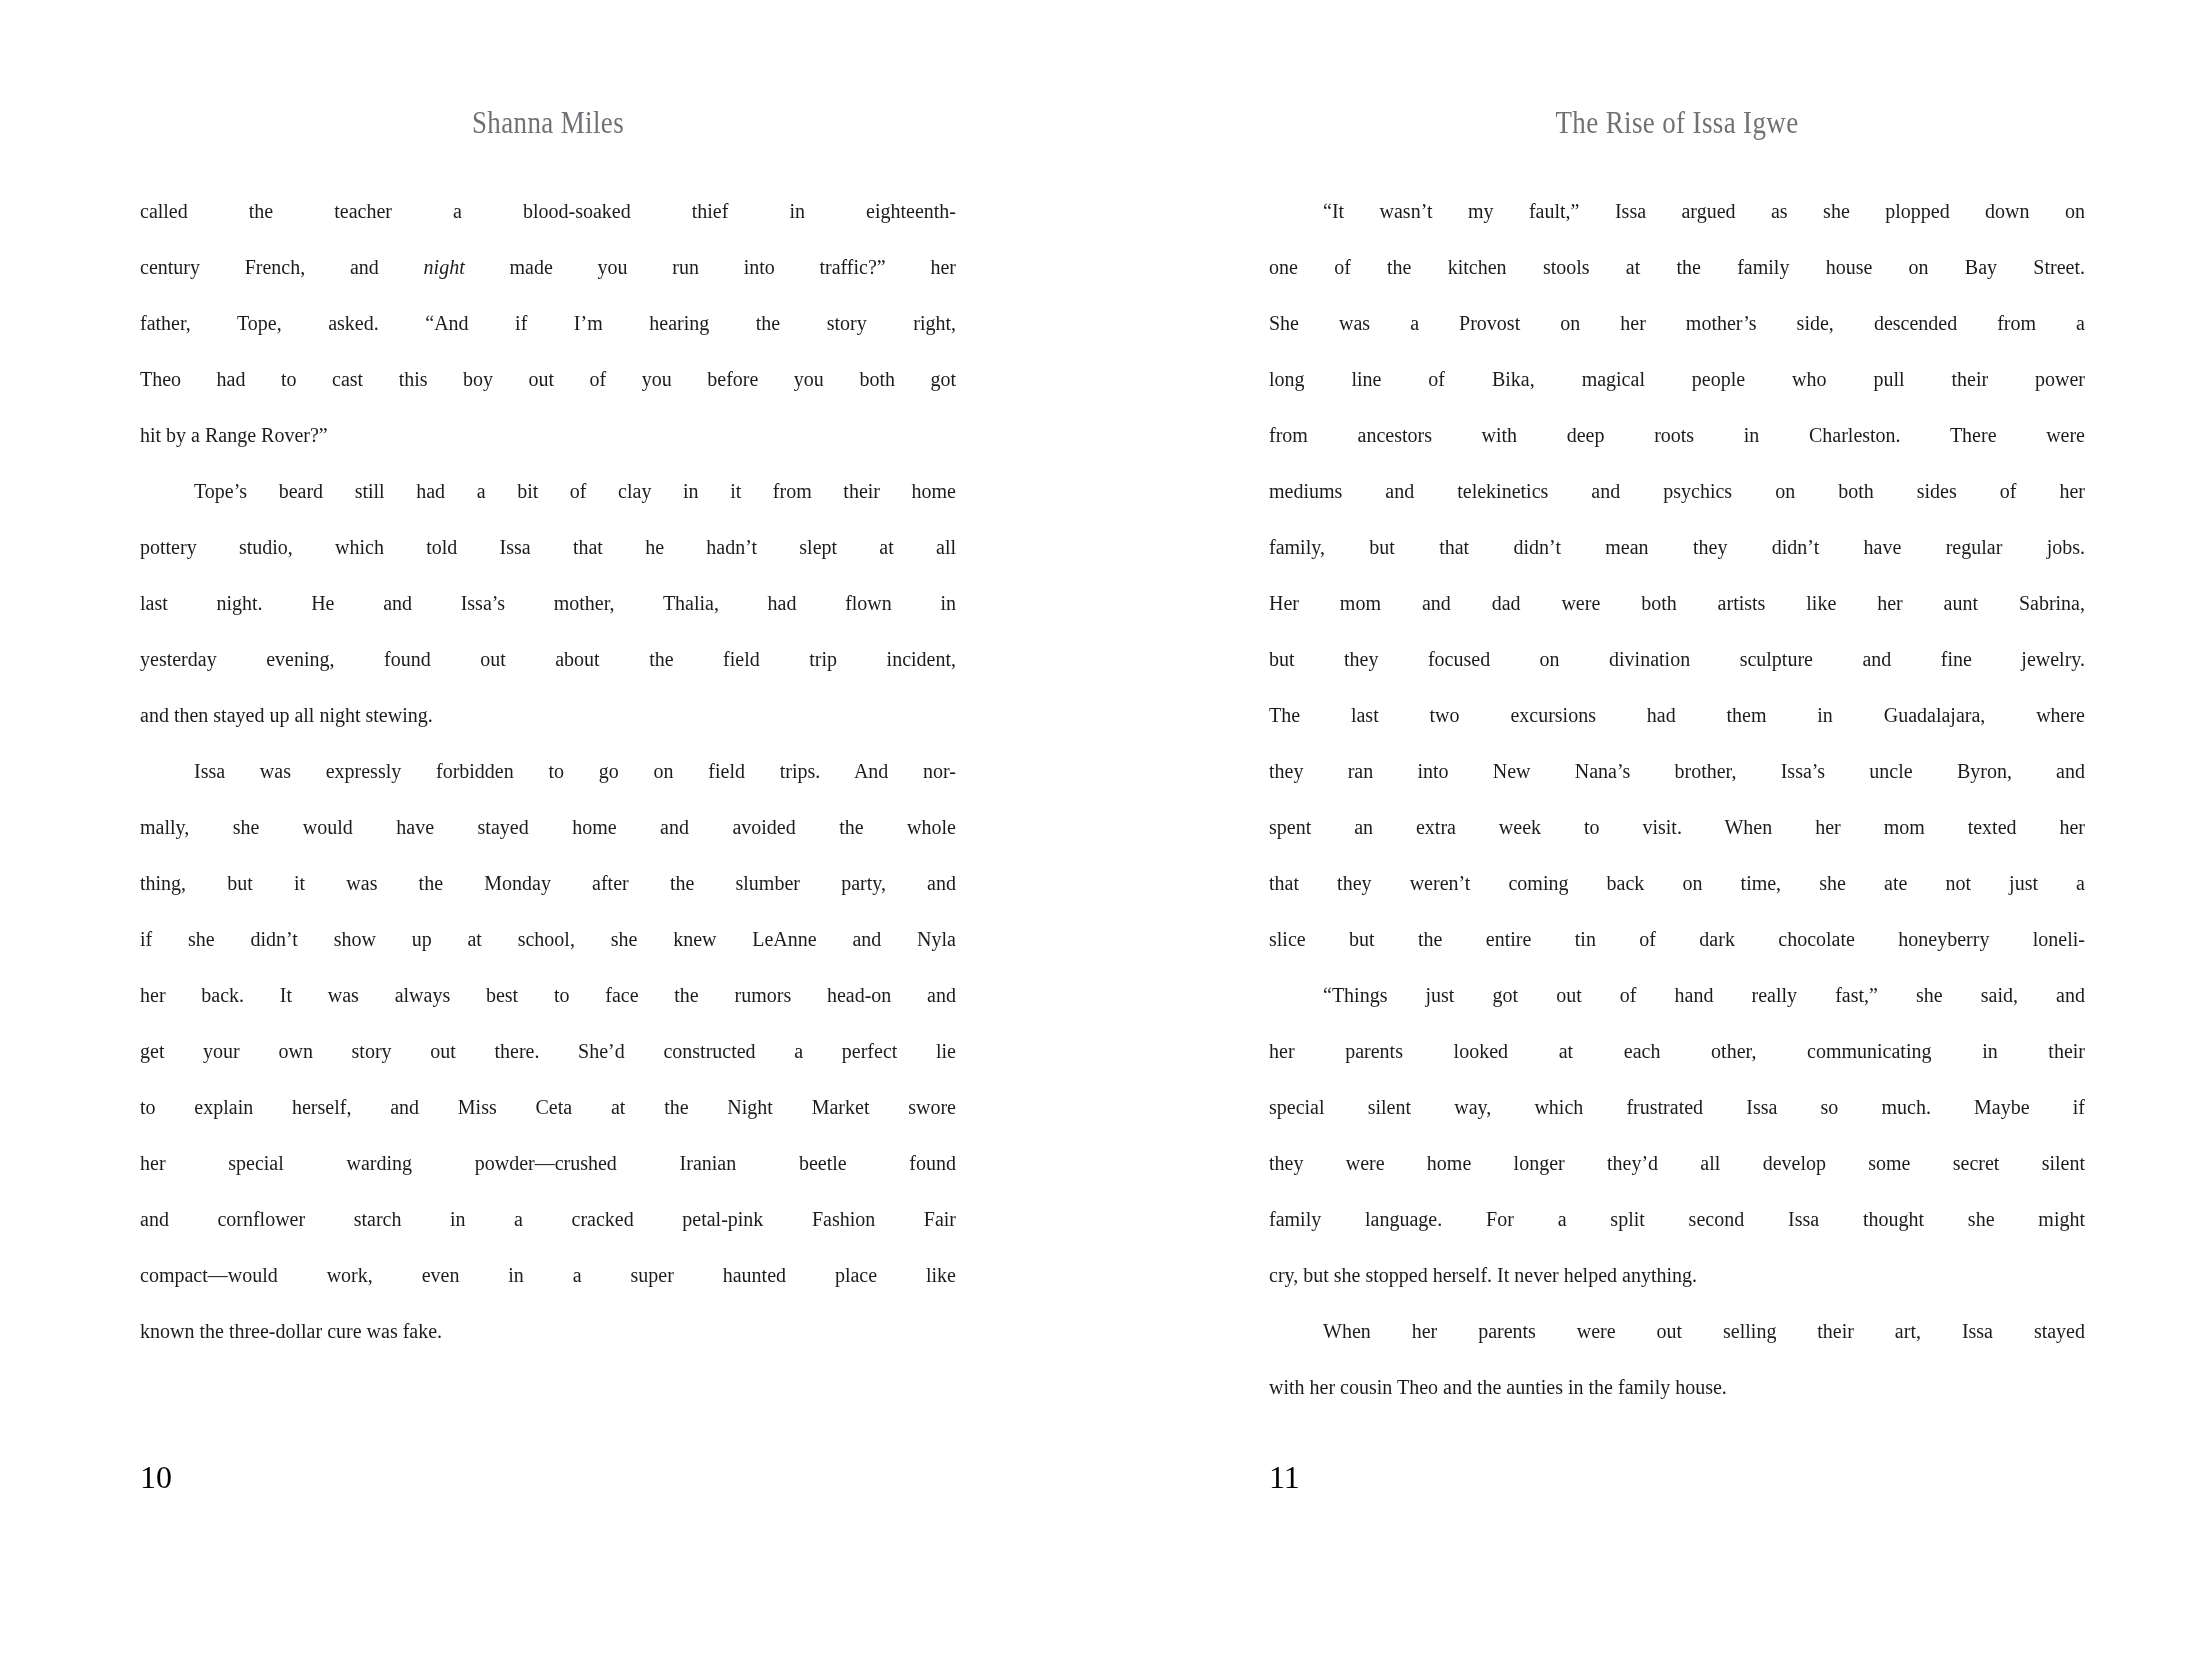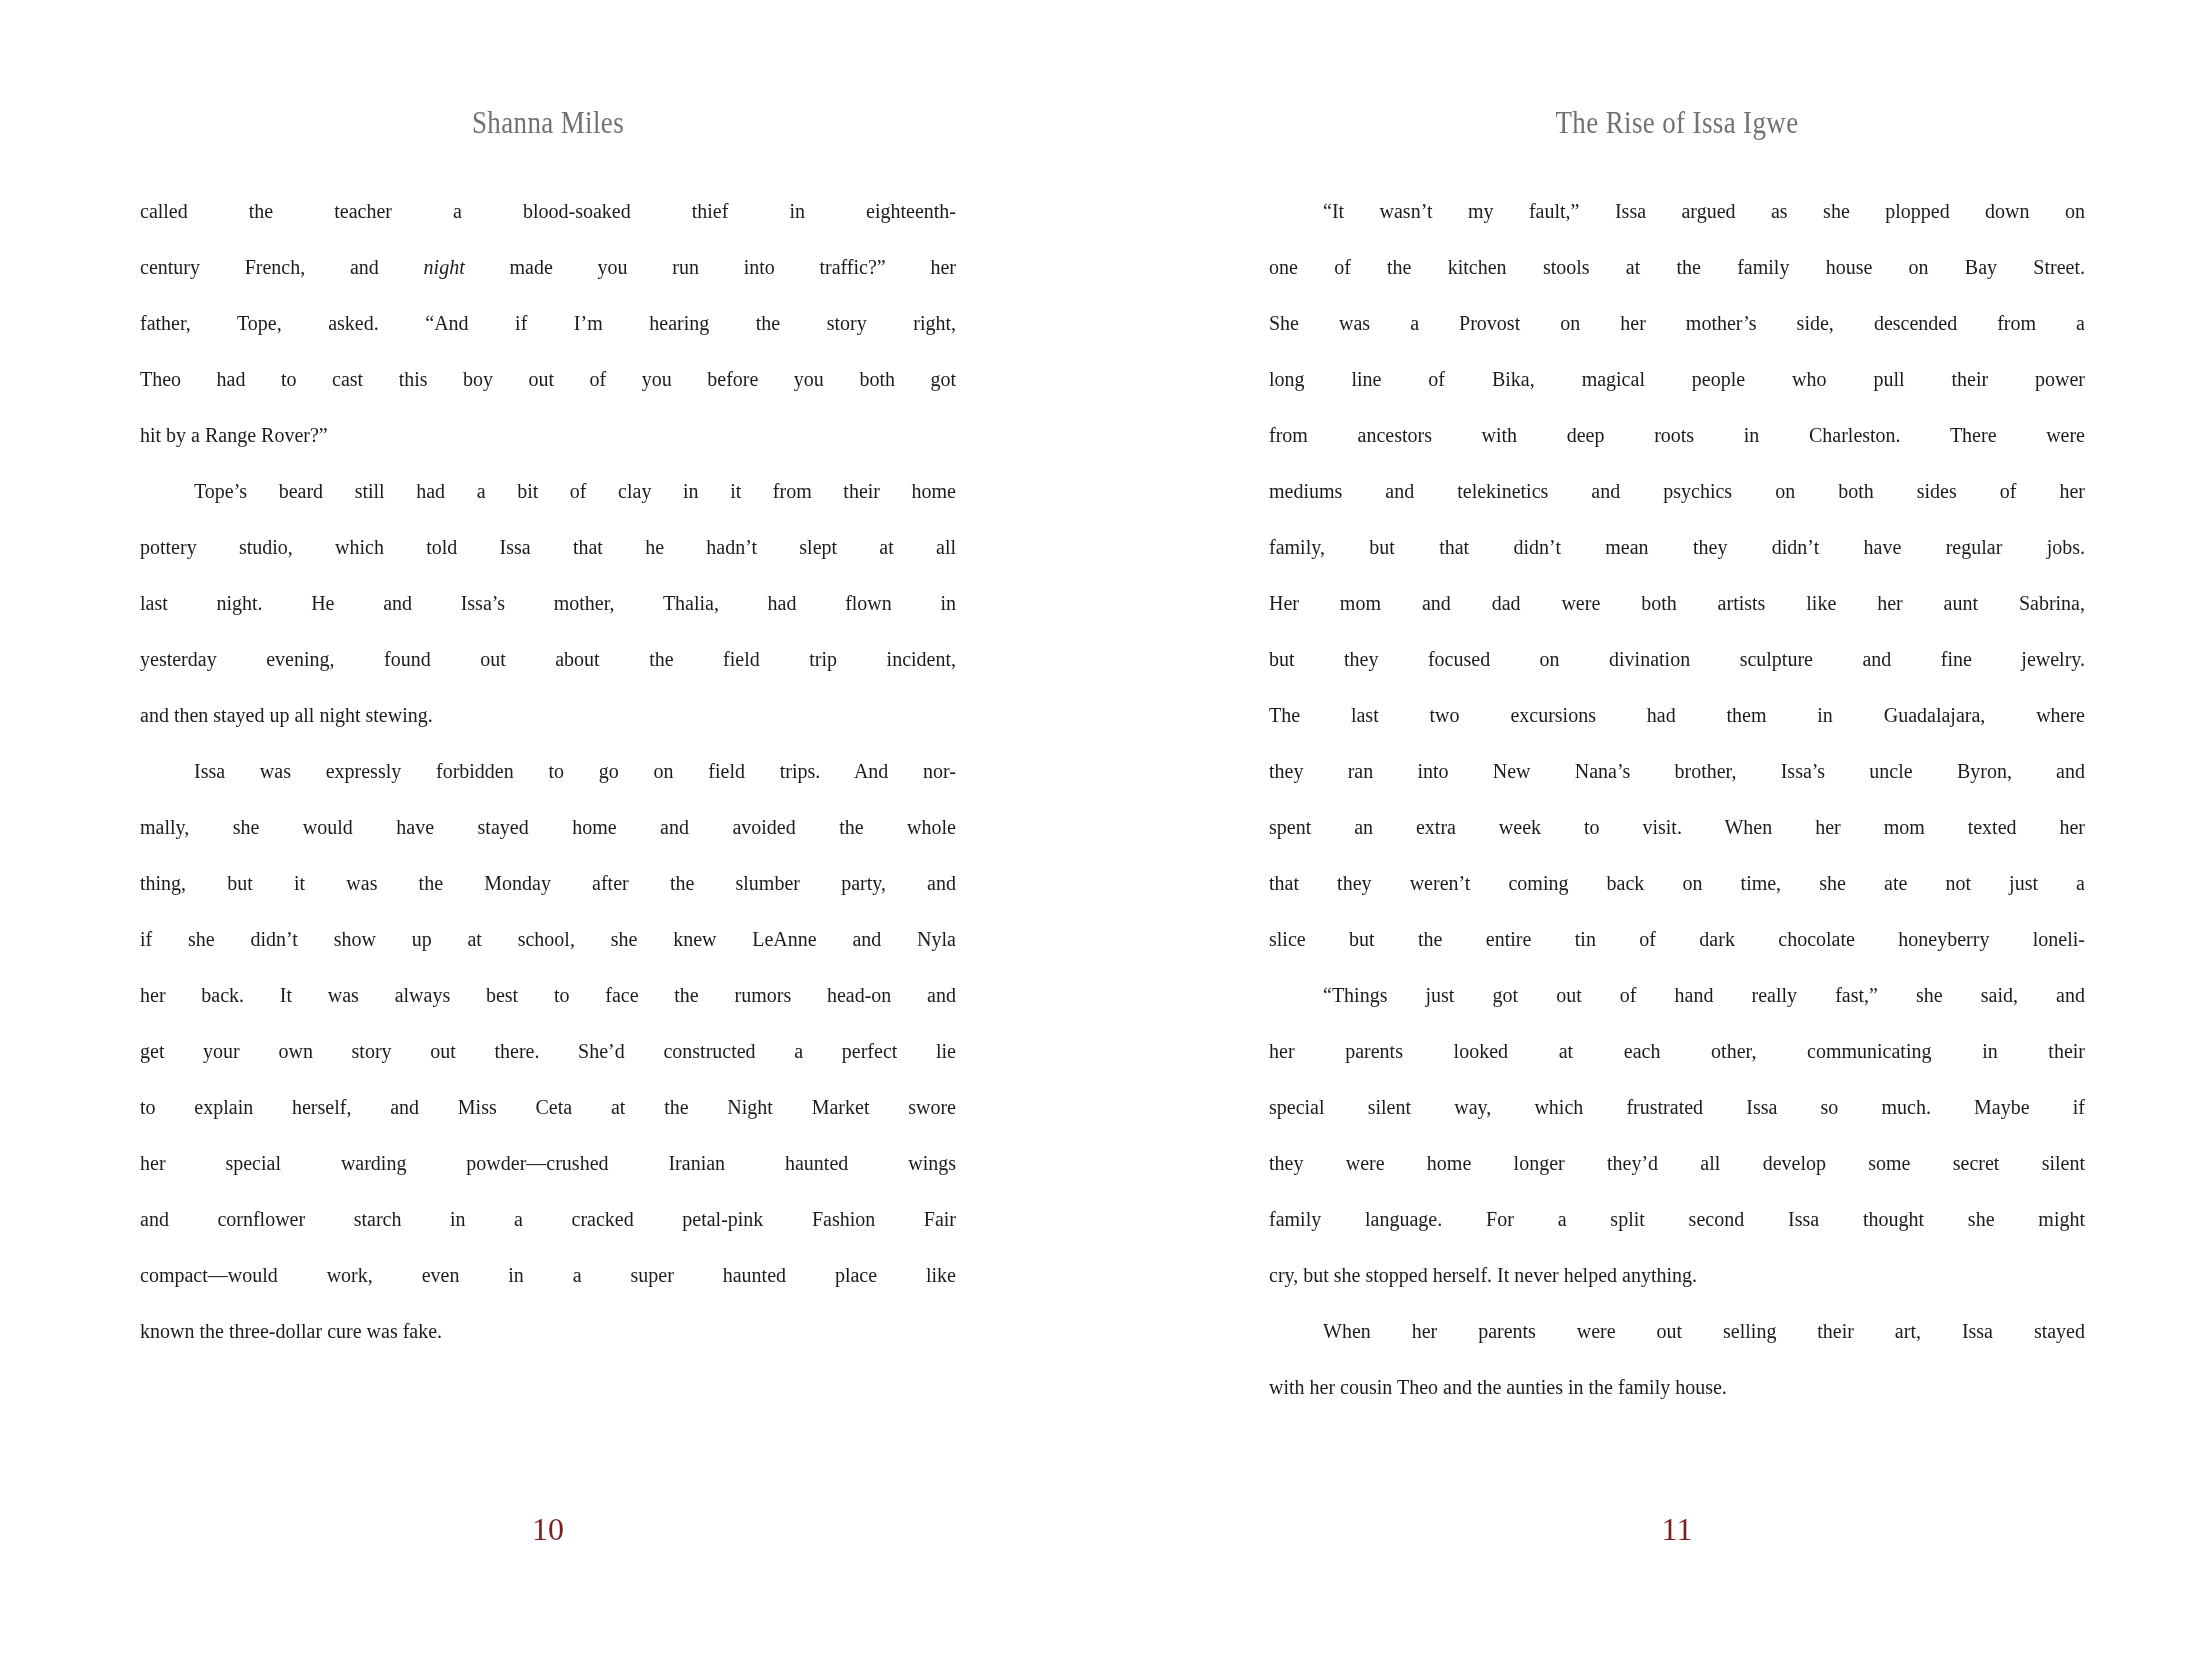--- a/index.html
+++ b/index.html
@@ -55,27 +55,26 @@
   .line.para-end {
     text-align-last: left;
   }
   .line.indent {
     text-indent: 54px;
   }
   .italic { font-style: italic; }
 
   .folio {
     position: absolute;
-    top: 1508px;
+    top: 1456px;
     left: 0;
     width: 100%;
-    text-align: center;
     font-size: 32px;
     line-height: 42px;
-    color: #7f1d1d;
+    color: #000000;
   }
 </style>
 </head>
 <body>
 
 <div id="spread">
 
   <div class="page" id="page-left">
     <div class="running-head">Shanna Miles</div>
     <div class="page-body">
@@ -89,21 +88,21 @@
         <div class="line">last night. He and Issa’s mother, Thalia, had flown in</div>
         <div class="line">yesterday evening, found out about the field trip incident,</div>
         <div class="line para-end">and then stayed up all night stewing.</div>
         <div class="line indent">Issa was expressly forbidden to go on field trips. And nor-</div>
         <div class="line">mally, she would have stayed home and avoided the whole</div>
         <div class="line">thing, but it was the Monday after the slumber party, and</div>
         <div class="line">if she didn’t show up at school, she knew LeAnne and Nyla</div>
         <div class="line">her back. It was always best to face the rumors head-on and</div>
         <div class="line">get your own story out there. She’d constructed a perfect lie</div>
         <div class="line">to explain herself, and Miss Ceta at the Night Market swore</div>
-        <div class="line">her special warding powder—crushed Iranian haunted wings</div>
+        <div class="line">her special warding powder—crushed Iranian beetle found</div>
         <div class="line">and cornflower starch in a cracked petal-pink Fashion Fair</div>
         <div class="line">compact—would work, even in a super haunted place like</div>
         <div class="line para-end">known the three-dollar cure was fake.</div>
       </div>
     <div class="folio">10</div>
   </div>
 
   <div class="page" id="page-right">
     <div class="running-head">The Rise of Issa Igwe</div>
     <div class="page-body">

